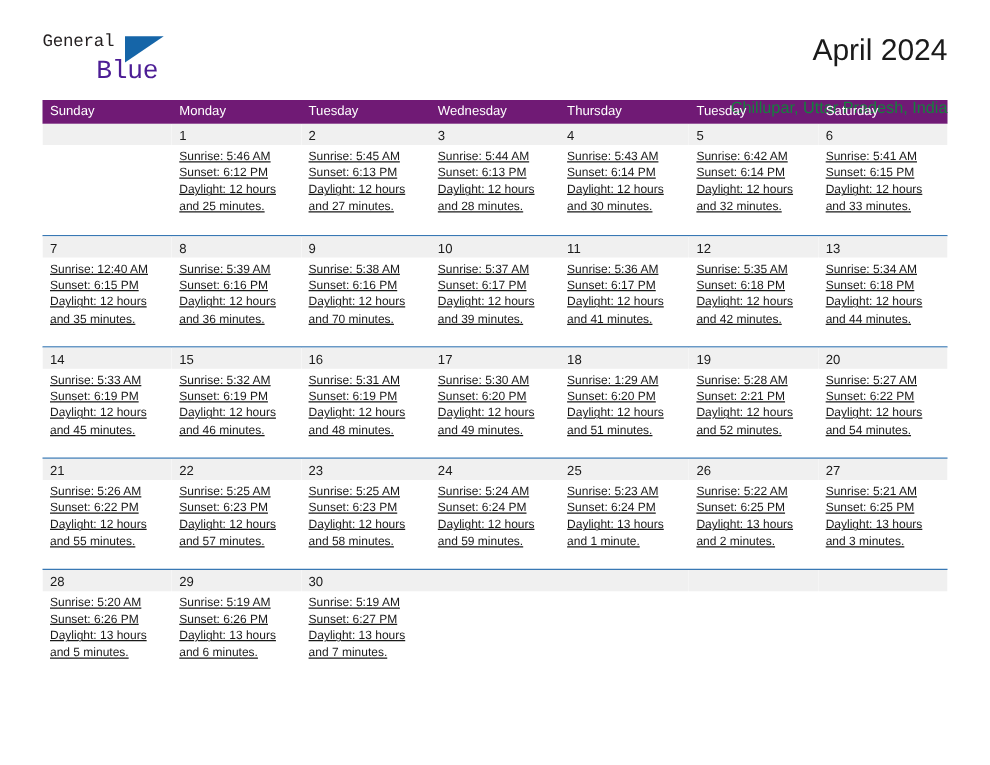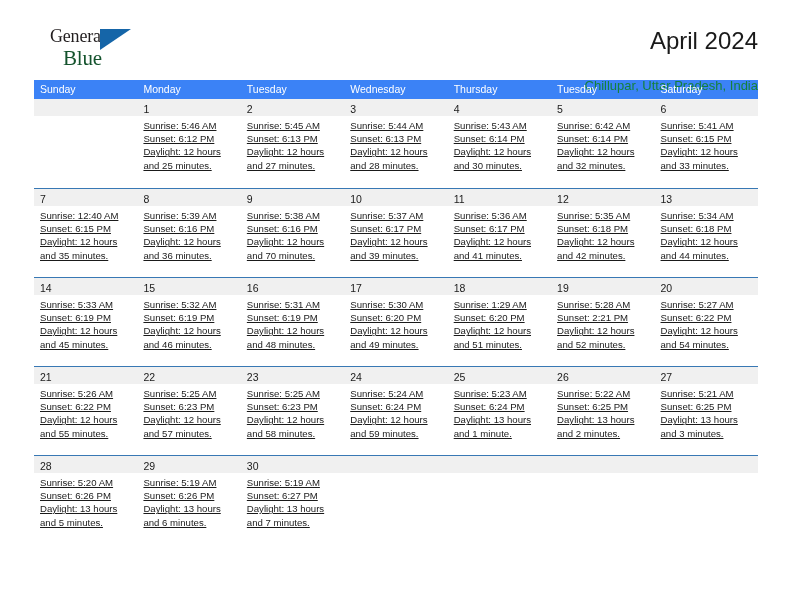--- a/index.html
+++ b/index.html
@@ -34,35 +34,35 @@
   }
 
   .brand {
     position: relative;
     width: 110px;
     height: 48px;
     flex: 0 0 auto;
   }
   .brand-general {
     position: absolute;
-    left: 16px;
+    left: 0;
     top: 0;
-    font-size: 18px;
+    font-size: 14px;
     letter-spacing: -0.2px;
     color: #231f20;
-    font-family: Liberation Serif, serif;
+    font-family: Liberation Mono, monospace;
   }
   .brand-blue {
     position: absolute;
-    left: 29px;
+    left: 43px;
     top: 20px;
     font-size: 21px;
     letter-spacing: -0.2px;
-    color: #14532d;
-    font-family: Liberation Serif, serif;
+    color: #4c1d95;
+    font-family: Liberation Mono, monospace;
   }
   .brand-flag {
     position: absolute;
     left: 66px;
     top: 3px;
     width: 0;
     height: 0;
     border-left: 31px solid #1565a8;
     border-bottom: 21px solid transparent;
   }
@@ -86,21 +86,21 @@
     white-space: nowrap;
   }
 
   
   .calendar {
     margin-top: 8px;
     width: 724px;
   }
   .weekday-row {
     display: flex;
-    background: #3b82f6;
+    background: #701a75;
     height: 19px;
   }
   .weekday {
     flex: 1 1 0;
     color: #ffffff;
     font-size: 10.5px;
     line-height: 19px;
     padding-left: 6px;
     box-sizing: border-box;
     white-space: nowrap;

